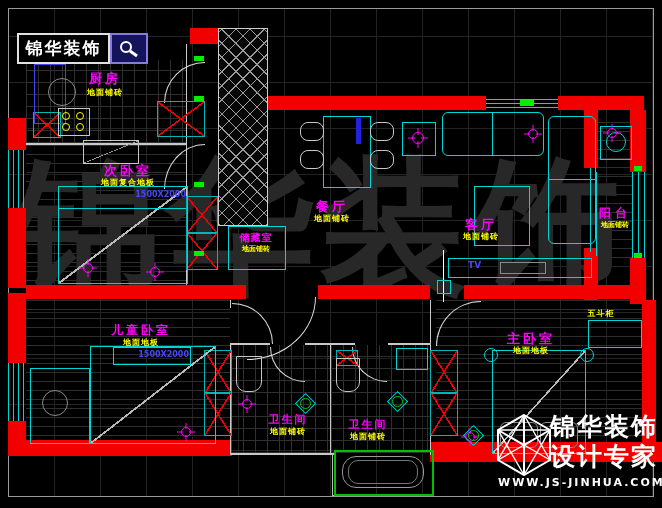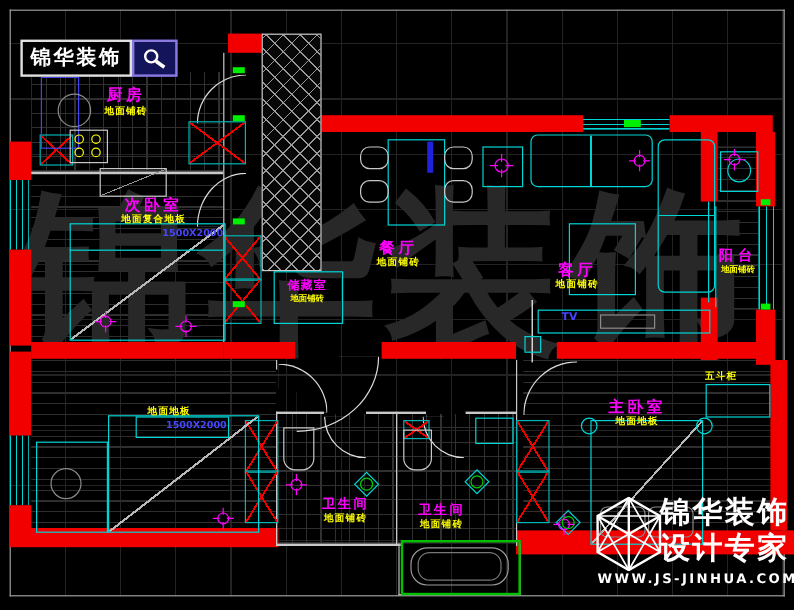--- a/index.html
+++ b/index.html
@@ -246,20 +246,21 @@
 
   <div class="rname" style="left:300px;top:198px;width:64px;">餐厅</div>
   <div class="rfin" style="left:300px;top:213px;width:64px;">地面铺砖</div>
 
   <div class="rname" style="left:448px;top:216px;width:66px;">客厅</div>
   <div class="rfin" style="left:448px;top:231px;width:66px;">地面铺砖</div>
 
   <div class="rname" style="left:594px;top:205px;width:42px;font-size:12px;letter-spacing:4px;">阳台</div>
   <div class="rfin" style="left:594px;top:220px;width:42px;font-size:7px;letter-spacing:0;">地面铺砖</div>
 
+  <div class="rname" style="left:96px;top:322px;width:90px;font-size:12px;">儿童卧室</div>
   <div class="rfin" style="left:96px;top:337px;width:90px;">地面地板</div>
   <div class="bsize" style="left:113px;top:350px;width:76px;">1500X2000</div>
 
   <div class="rname" style="left:496px;top:330px;width:70px;">主卧室</div>
   <div class="rfin" style="left:496px;top:345px;width:70px;">地面地板</div>
   <div class="rfin" style="left:576px;top:308px;width:50px;">五斗柜</div>
 
   <div class="rname" style="left:262px;top:412px;width:52px;font-size:11px;letter-spacing:2px;">卫生间</div>
   <div class="rfin" style="left:262px;top:426px;width:52px;">地面铺砖</div>
 

